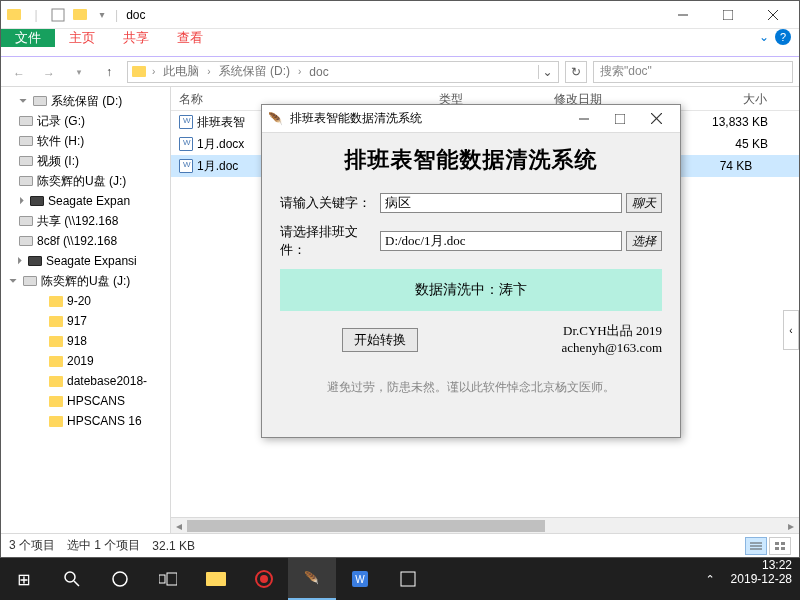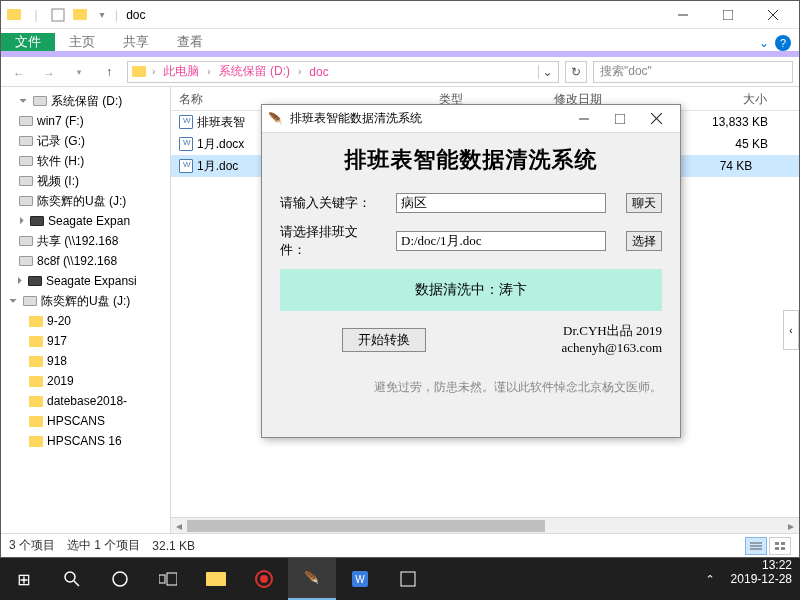--- a/index.html
+++ b/index.html
@@ -6,41 +6,41 @@
 body { font-family: "Microsoft YaHei", "Segoe UI", sans-serif; font-size: 12px; background: #0078d7; width: 800px; height: 600px; overflow: hidden; position: relative; }
 
 .explorer { position: absolute; left: 0; top: 0; width: 800px; height: 558px; background: #fff; border: 1px solid #5a5a5a; display: flex; flex-direction: column; }
 
 .titlebar { height: 28px; background: #fff; display: flex; align-items: center; padding: 0 4px; border-bottom: 1px solid #e5e5e5; }
 .titlebar .qat { display: flex; gap: 4px; align-items: center; flex: 1; }
 .qat-icon { width: 18px; height: 18px; display: flex; align-items: center; justify-content: center; }
 .win-controls { display: flex; }
 .win-btn { width: 45px; height: 28px; display: flex; align-items: center; justify-content: center; color: #333; }
 
-.ribbon-tabs { height: 28px; display: flex; align-items: flex-end; border-bottom: 6px solid #c4b5fd; }
+.ribbon-tabs { height: 28px; display: flex; align-items: flex-start; border-bottom: 1px solid #c4b5fd; }
 .rtab { padding: 0 14px; display: flex; align-items: center; font-size: 13px; color: #fff; }
 .rtab.file { background: #17a05e; }
-.rtab.normal { color: #737373; }
+.rtab.normal { color: #ef4444; }
 .ribbon-spacer { flex: 1; }
 .ribbon-right { display: flex; align-items: center; padding-right: 8px; gap: 6px; color: #0078d7; }
 
 .addrbar { height: 30px; display: flex; align-items: center; gap: 6px; padding: 0 6px; border-bottom: 1px solid #dadada; }
 .nav-btn { width: 24px; height: 24px; display: flex; align-items: center; justify-content: center; color: #999; border-radius: 2px; }
 .nav-btn.active { color: #333; }
 .addr-box { flex: 1; height: 22px; border: 1px solid #ccc; display: flex; align-items: center; padding: 0 2px; gap: 4px; }
-.crumb { padding: 0 4px; color: #ec4899; }
+.crumb { padding: 0 4px; color: #737373; }
 .crumb-sep { color: #888; font-size: 10px; }
 .addr-drop { width: 18px; text-align: center; color: #555; border-left: 1px solid #ccc; }
 .refresh-btn { width: 22px; height: 22px; border: 1px solid #ccc; display: flex; align-items: center; justify-content: center; color: #555; }
 .search-box { width: 200px; height: 22px; border: 1px solid #ccc; padding: 0 6px; color: #888; display: flex; align-items: center; }
 
 .body { flex: 1; display: flex; overflow: hidden; position: relative; }
 .tree { width: 170px; border-right: 1px solid #dadada; overflow: hidden; background: #fff; padding: 4px 0; }
 .tree-item { display: flex; align-items: center; gap: 4px; padding: 2px 4px 2px 18px; height: 20px; white-space: nowrap; overflow: hidden; }
-.tree-item.indent1 { padding-left: 28px; align-items: center; }
+.tree-item.indent1 { padding-left: 48px; align-items: center; }
 .tree-item.exp::before { content: "⏵"; font-size: 10px; color: #888; margin-right: 2px; }
 .tree-item.expd::before { content: "⏷"; font-size: 10px; color: #888; margin-right: 2px; }
 .tree-icon { width: 14px; height: 14px; display: inline-flex; align-items: center; justify-content: center; }
 .folder-icon { width: 14px; height: 11px; background: #ffd75e; border-radius: 1px; position: relative; }
 .drive-icon { width: 14px; height: 10px; background: #ddd; border: 1px solid #999; border-radius: 1px; }
 .drive-icon.dark { background: #444; border-color: #222; }
 
 .list { flex: 1; display: flex; flex-direction: column; overflow: hidden; }
 .list-header { height: 24px; display: flex; border-bottom: 1px solid #e5e5e5; color: #555; }
 .lh { padding: 4px 8px; border-right: 1px solid transparent; }
@@ -69,29 +69,29 @@
 .vbtn.active { background: #cce8ff; border-color: #8ab5e0; }
 
 
 .dialog { position: absolute; left: 261px; top: 104px; width: 420px; height: 334px; background: #f0f0f0; border: 1px solid #888; box-shadow: 2px 2px 8px rgba(0,0,0,0.3); display: flex; flex-direction: column; }
 .dlg-title { height: 28px; background: #fff; display: flex; align-items: center; padding: 0 6px; border-bottom: 1px solid #ddd; }
 .dlg-title .feather { width: 16px; height: 16px; margin-right: 6px; display: flex; align-items: center; justify-content: center; color: #5a8fd6; }
 .dlg-title .t { flex: 1; font-size: 12px; }
 .dlg-title .win-btn { width: 36px; height: 26px; }
 .dlg-body { flex: 1; padding: 12px 18px 8px; font-family: "Microsoft YaHei", SimSun, serif; }
 .dlg-h1 { font-size: 22px; font-weight: bold; font-family: SimSun, serif; text-align: center; margin-bottom: 18px; letter-spacing: 1px; }
-.form-row { display: flex; align-items: center; margin-bottom: 10px; font-size: 13px; font-family: SimSun, serif; gap: 16px; }
+.form-row { display: flex; align-items: center; margin-bottom: 10px; font-size: 13px; font-family: SimSun, serif; }
 .form-row label { width: 100px; }
 .form-row input { flex: 1; height: 20px; border: 1px solid #888; padding: 0 4px; font-size: 13px; font-family: SimSun, serif; }
-.form-row .btn { width: 36px; height: 20px; border: 1px solid #888; background: #e8e8e8; margin-left: 4px; display: flex; align-items: center; justify-content: center; font-size: 12px; }
+.form-row .btn { width: 36px; height: 20px; border: 1px solid #888; background: #e8e8e8; margin-left: 4px; display: flex; align-items: center; justify-content: center; font-size: 12px; font-style: italic; }
 .status-box { background: #b5f0e0; height: 42px; display: flex; align-items: center; justify-content: center; font-size: 14px; font-family: SimSun, serif; margin: 6px 0 12px; }
 .action-row { display: flex; align-items: center; }
-.start-btn { width: 84px; height: 24px; border: 1px solid #888; background: #e8e8e8; display: flex; align-items: center; justify-content: center; font-size: 13px; font-family: SimSun, serif; margin-left: 62px; }
+.start-btn { width: 76px; height: 24px; border: 1px solid #888; background: #e8e8e8; display: flex; align-items: center; justify-content: center; font-size: 13px; font-family: SimSun, serif; margin-left: 62px; }
 .credits { margin-left: auto; text-align: right; font-size: 13px; font-family: SimSun, serif; line-height: 1.3; }
-.footer-note { text-align: right; font-size: 12px; color: #888; font-family: SimSun, serif; margin-top: 22px; }
+.footer-note { text-align: center; font-size: 12px; color: #888; font-family: SimSun, serif; margin-top: 22px; }
 
 
 .taskbar { position: absolute; left: 0; bottom: 0; width: 800px; height: 42px; background: #1f1f1f; display: flex; align-items: stretch; color: #fff; }
 .tb-btn { width: 48px; display: flex; align-items: center; justify-content: center; }
 .tb-btn.active { background: #3a3a3a; border-bottom: 2px solid #76b9ed; }
 .tb-spacer { flex: 1; }
 .tb-tray { display: flex; align-items: center; padding: 0 8px; gap: 8px; font-size: 11px; }
 .tb-clock { text-align: right; line-height: 1.2; padding: 0 8px; }
 .start-icon { font-size: 16px; }
 
@@ -175,26 +175,20 @@
       </div>
   </div>
 
   <div class="body">
     <div class="tree" id="tree">
         <div class="tree-item expd">
           <span class="tree-icon">
             <span class="drive-icon"></span>
           </span>
           <span>系统保留 (D:)</span>
-        </div>
-        <div class="tree-item">
-          <span class="tree-icon">
-            <span class="drive-icon"></span>
-          </span>
-          <span>win7 (F:)</span>
         </div>
         <div class="tree-item">
           <span class="tree-icon">
             <span class="drive-icon"></span>
           </span>
           <span>记录 (G:)</span>
         </div>
         <div class="tree-item">
           <span class="tree-icon">
             <span class="drive-icon"></span>

